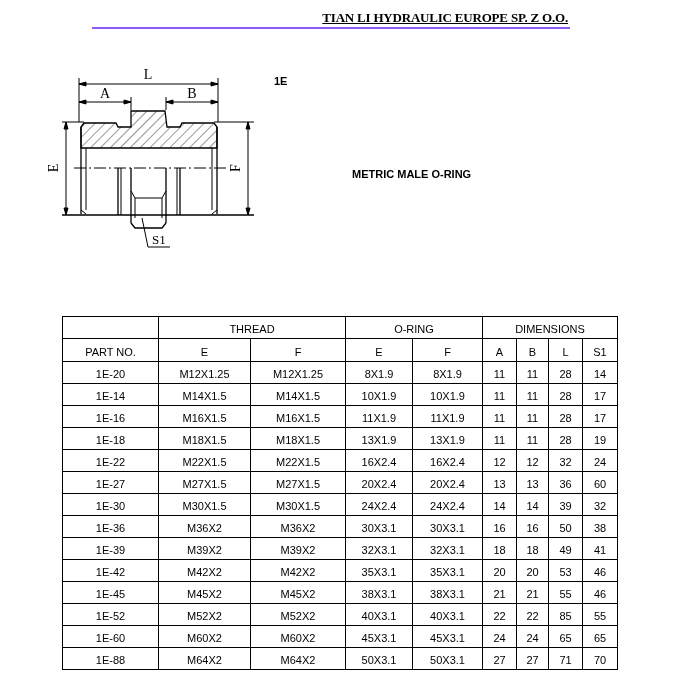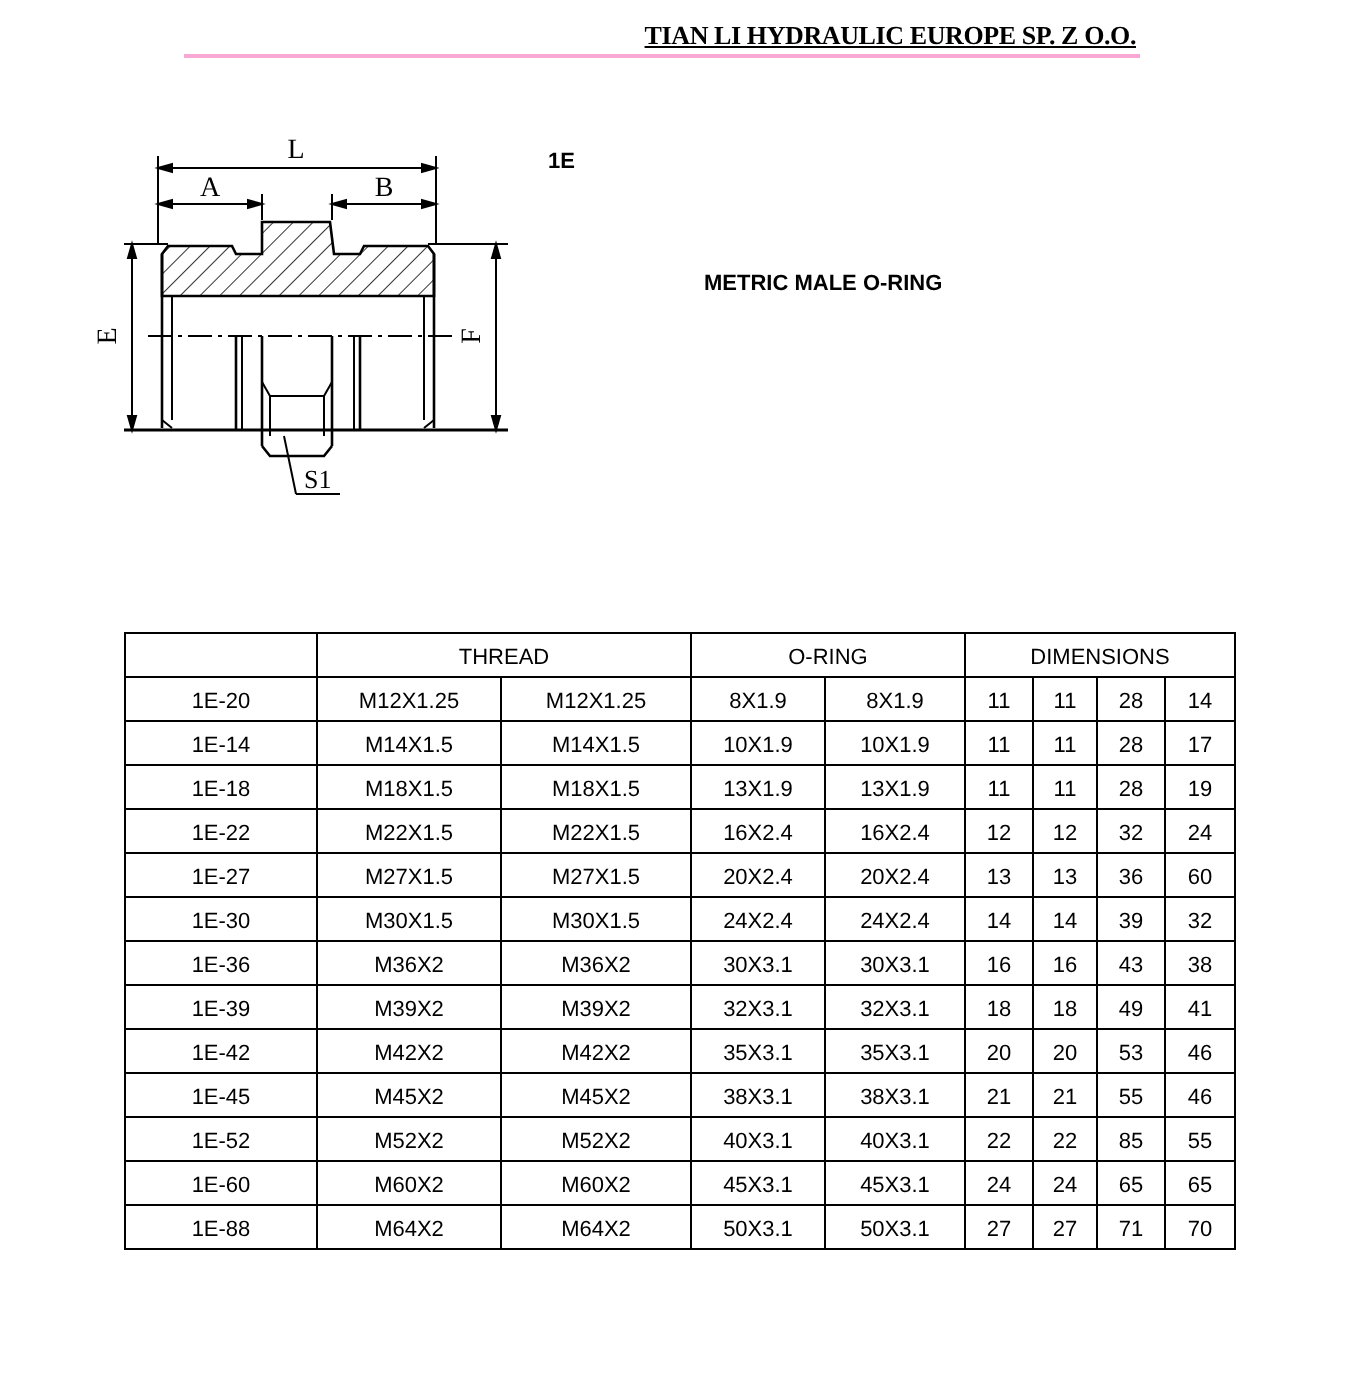--- a/index.html
+++ b/index.html
@@ -14,21 +14,21 @@
       overflow: hidden;
       font-family: "Liberation Sans", sans-serif;
       color: #000000;
     }
     .company-header {
       position: absolute;
       left: 92px;
       top: 9px;
       width: 478px;
       height: 18px;
-      border-bottom: 2px solid #f9a8d4;
+      border-bottom: 2px solid #8b5cf6;
     }
     .company-title {
       position: absolute;
       right: 2px;
       top: 1px;
       font-family: "Liberation Serif", serif;
       font-weight: bold;
       font-size: 13px;
       letter-spacing: -0.2px;
       text-decoration: underline;
@@ -44,21 +44,21 @@
     .product-code {
       position: absolute;
       left: 274px;
       top: 75px;
       font-weight: bold;
       font-size: 11px;
     }
     .product-name {
       position: absolute;
       left: 352px;
-      top: 136px;
+      top: 168px;
       font-weight: bold;
       font-size: 11px;
       white-space: nowrap;
     }
     table.spec {
       position: absolute;
       left: 62px;
       top: 316px;
       border-collapse: collapse;
       font-size: 11px;
@@ -186,39 +186,61 @@
     <col style="width:34px">
     <col style="width:35px">
   </colgroup>
   <tbody>
       <tr class="hdr1">
     <td></td>
     <td colspan="2">THREAD</td>
     <td colspan="2">O-RING</td>
     <td colspan="4">DIMENSIONS</td>
   </tr>
+  <tr class="hdr2">
+    <td>PART NO.</td>
+    <td>E</td>
+    <td>F</td>
+    <td>E</td>
+    <td>F</td>
+    <td>A</td>
+    <td>B</td>
+    <td>L</td>
+    <td>S1</td>
+  </tr>
   </tbody>
     <tbody id="spec-body">
       <tr>
         <td>1E-20</td>
         <td>M12X1.25</td>
         <td>M12X1.25</td>
         <td>8X1.9</td>
         <td>8X1.9</td>
         <td>11</td>
         <td>11</td>
         <td>28</td>
         <td>14</td>
       </tr>
       <tr>
         <td>1E-14</td>
         <td>M14X1.5</td>
         <td>M14X1.5</td>
         <td>10X1.9</td>
         <td>10X1.9</td>
+        <td>11</td>
+        <td>11</td>
+        <td>28</td>
+        <td>17</td>
+      </tr>
+      <tr>
+        <td>1E-16</td>
+        <td>M16X1.5</td>
+        <td>M16X1.5</td>
+        <td>11X1.9</td>
+        <td>11X1.9</td>
         <td>11</td>
         <td>11</td>
         <td>28</td>
         <td>17</td>
       </tr>
       <tr>
         <td>1E-18</td>
         <td>M18X1.5</td>
         <td>M18X1.5</td>
         <td>13X1.9</td>
@@ -262,21 +284,21 @@
         <td>32</td>
       </tr>
       <tr>
         <td>1E-36</td>
         <td>M36X2</td>
         <td>M36X2</td>
         <td>30X3.1</td>
         <td>30X3.1</td>
         <td>16</td>
         <td>16</td>
-        <td>43</td>
+        <td>50</td>
         <td>38</td>
       </tr>
       <tr>
         <td>1E-39</td>
         <td>M39X2</td>
         <td>M39X2</td>
         <td>32X3.1</td>
         <td>32X3.1</td>
         <td>18</td>
         <td>18</td>

